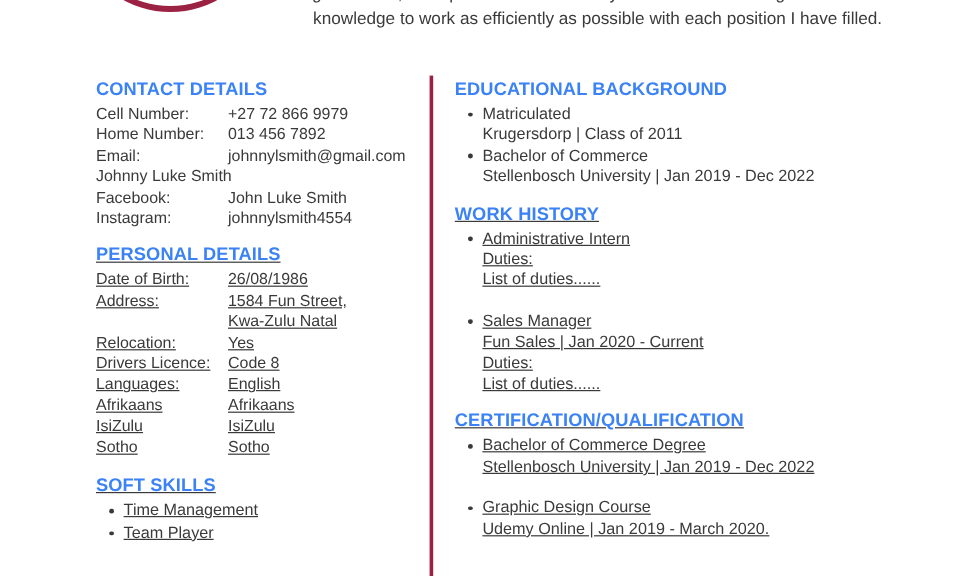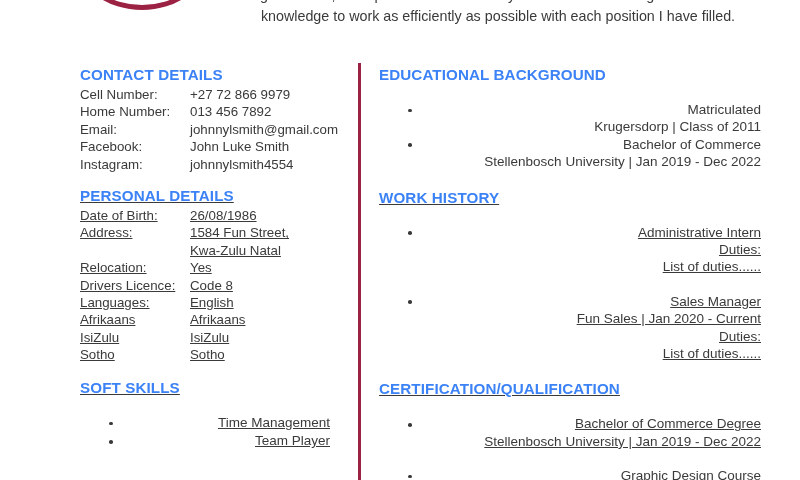--- a/index.html
+++ b/index.html
@@ -98,24 +98,23 @@
   .detail-label {
     width: 110px;
     flex: 0 0 110px;
   }
   .detail-value {
     flex: 1 1 auto;
   }
 
   
   .bullet-list {
-    margin: 18px;
+    margin: 0;
     padding: 0;
     list-style: none;
-    text-align: right;
   }
   .bullet-item {
     position: relative;
     padding-left: 23px;
     font-size: 13.5px;
     line-height: 17.4px;
   }
   .bullet-item::before {
     content: "";
     position: absolute;
@@ -173,20 +172,21 @@
     </div>
     <div class="detail-row">
       <span class="detail-label">Home Number:</span>
       <span class="detail-value">013 456 7892</span>
     </div>
     <div class="detail-row">
       <span class="detail-label">Email:</span>
       <span class="detail-value">johnnylsmith@gmail.com</span>
     </div>
     <div class="detail-row">
+      <span class="detail-value">Johnny Luke Smith</span>
     </div>
     <div class="detail-row">
       <span class="detail-label">Facebook:</span>
       <span class="detail-value">John Luke Smith</span>
     </div>
     <div class="detail-row">
       <span class="detail-label">Instagram:</span>
       <span class="detail-value">johnnylsmith4554</span>
     </div>
   </div>

